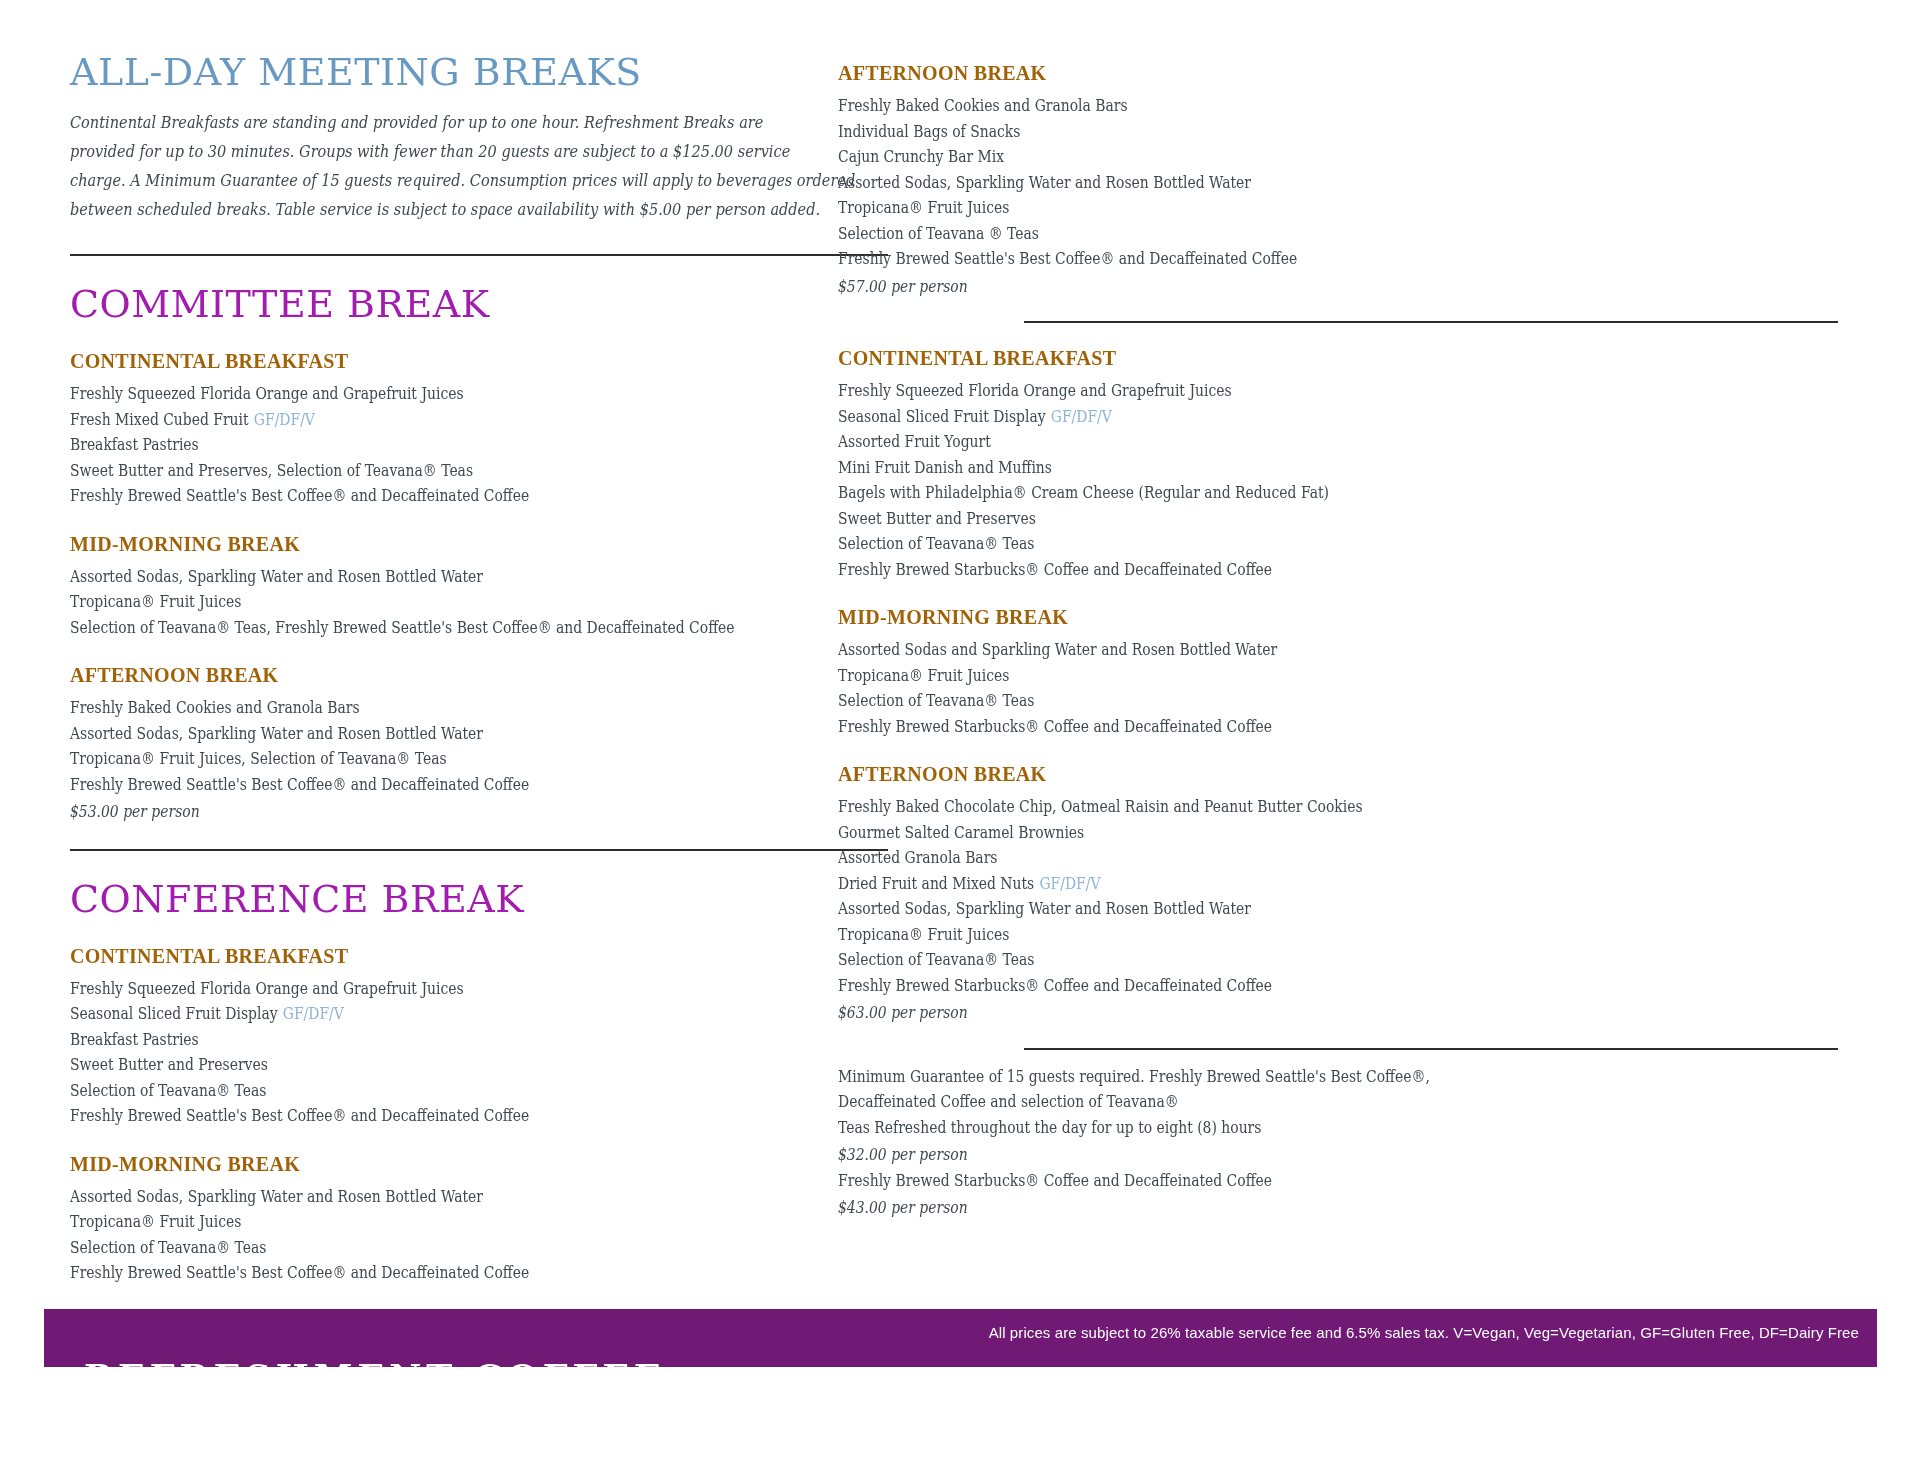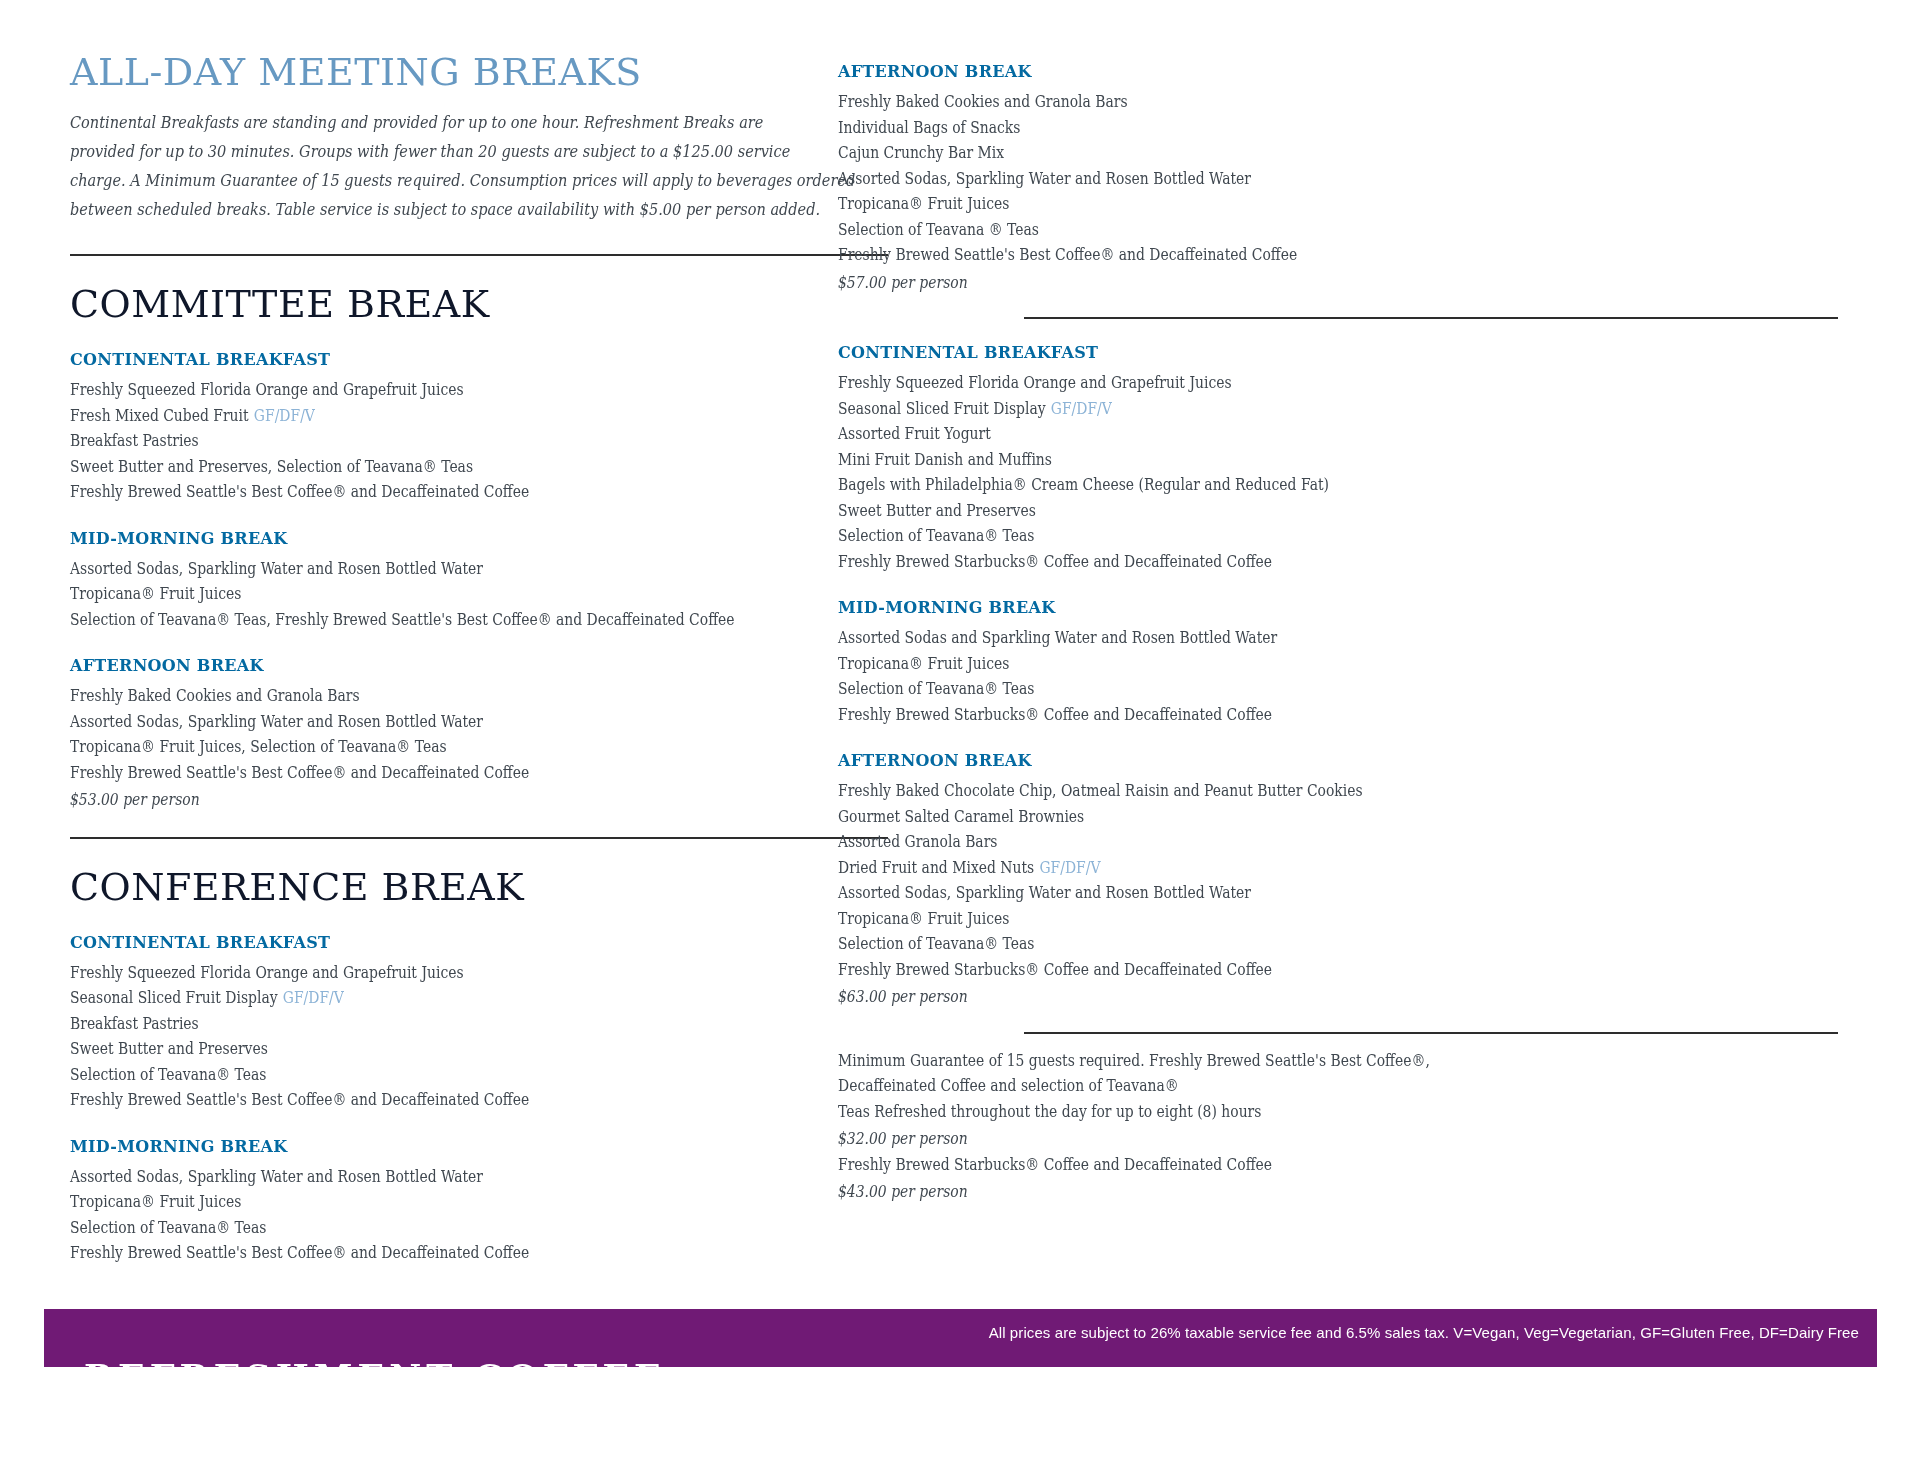--- a/index.html
+++ b/index.html
@@ -3,22 +3,22 @@
 <meta charset="utf-8">
 <style>
   html,body{margin:0;padding:0;background:#ffffff;}
   .page{position:relative;width:1920px;height:1367px;background:#ffffff;overflow:hidden;
         font-family:"DejaVu Serif",serif;color:#3f474f;padding-left:40px;}
   .col{position:absolute;}
   .col-left{left:70px;top:50px;width:830px;}
   .col-right{left:838px;top:58px;width:1010px;}
 
   h1.doc-title{margin:0;font-size:38px;font-weight:normal;color:#6799c2;letter-spacing:.5px;}
-  h2.sec-title{margin:26px 0 0;font-size:38px;font-weight:normal;color:#0f172a;letter-spacing:.5px;}
-  h3.sub-title{margin:24px 0 8px;font-size:16px;font-weight:bold;color:#0369a1;letter-spacing:.3px;}
+  h2.sec-title{margin:26px 0 0;font-size:38px;font-weight:normal;color:#a21caf;letter-spacing:.5px;}
+  h3.sub-title{margin:24px 0 8px;font-size:20px;font-weight:bold;color:#a16207;letter-spacing:.3px;font-family:Liberation Serif, serif;}
   h3.first{margin-top:4px;}
 
   .intro{margin:14px 0 0;font-style:italic;font-size:16.5px;line-height:29px;
          transform:scaleX(.88);transform-origin:0 0;white-space:nowrap;color:#3f474f;}
   .item{font-size:16px;line-height:25.5px;white-space:nowrap;
         transform:scaleX(.87);transform-origin:0 50%;color:#3f474f;}
   .tag{color:#8cb3d6;margin-left:6px;}
   .price{font-style:italic;margin-top:2px;}
 
   .rule{height:0;border:none;border-top:2px solid #2d2d2d;}

